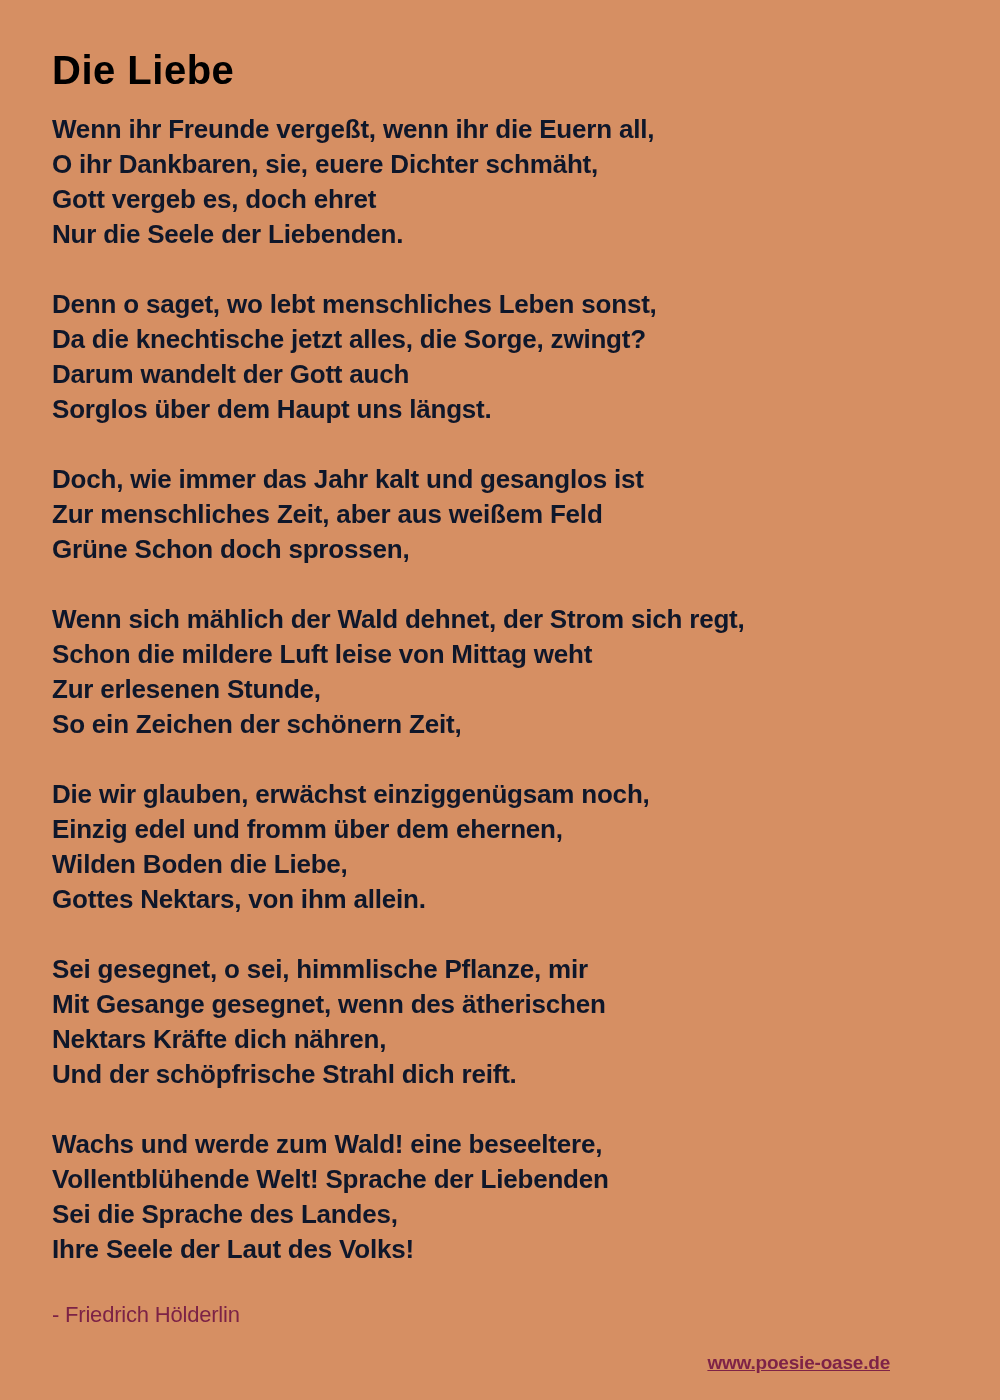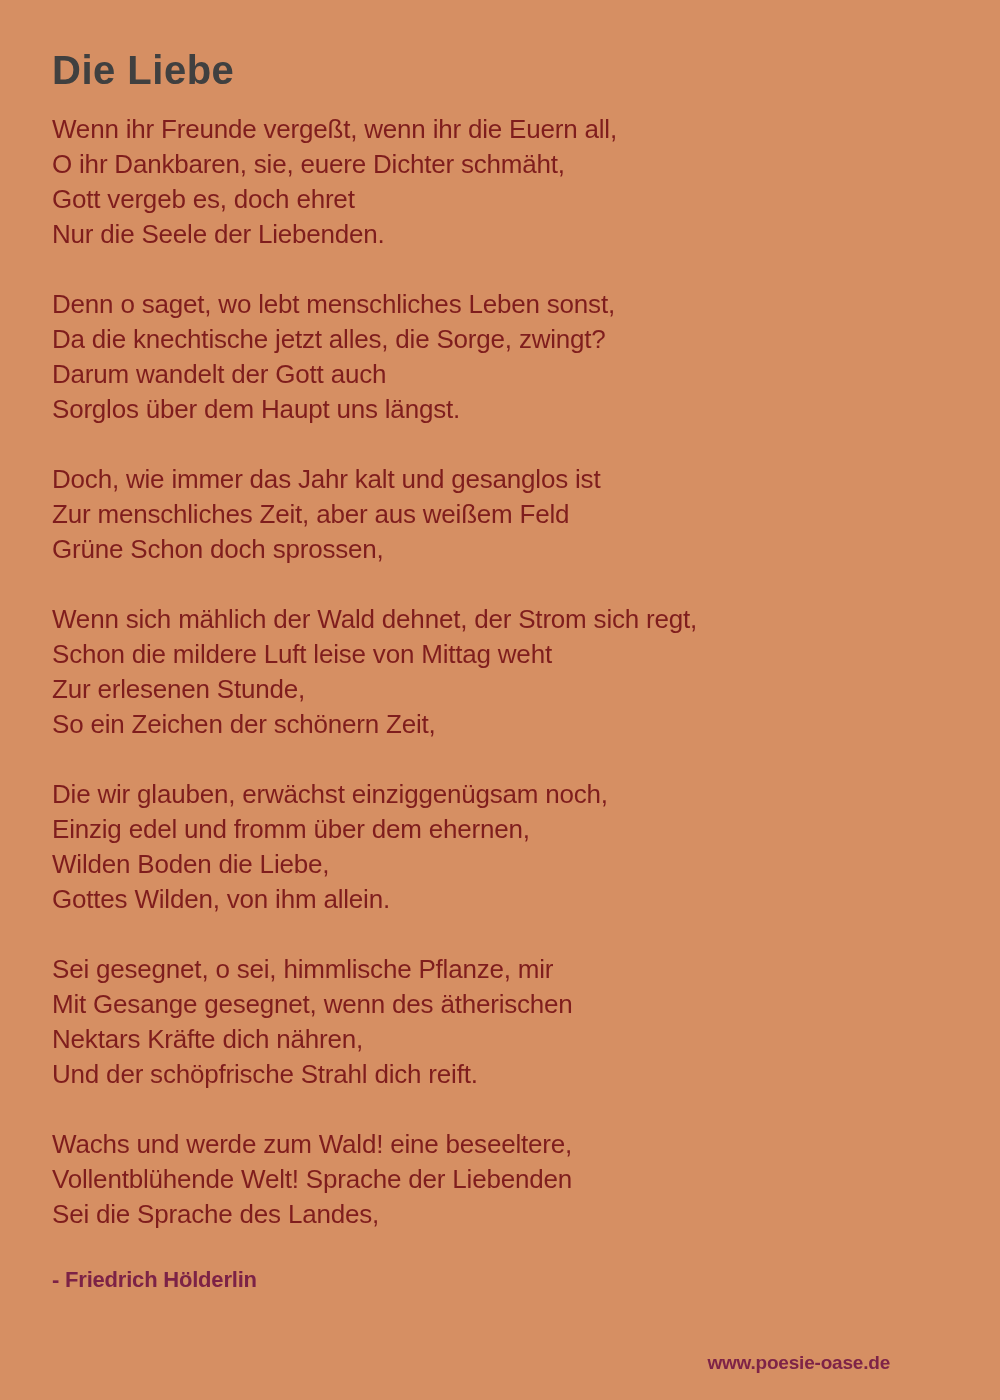--- a/index.html
+++ b/index.html
@@ -12,51 +12,52 @@
     height: 1400px;
     background: #d68f63;
     font-family: "Liberation Sans", sans-serif;
     box-sizing: border-box;
     padding: 38px 52px 0 52px;
     overflow: hidden;
   }
   .poem-title {
     font-size: 40px;
     font-weight: 700;
-    color: #404040;
+    color: #000000;
     letter-spacing: 0.5px;
     margin: 10px 0 20px 0;
     line-height: 1.1;
   }
   .stanza {
     margin: 0 0 35px 0;
   }
   .poem-line {
     font-size: 26px;
-    font-weight: 400;
-    color: #7f1d1d;
+    font-weight: 700;
+    color: #0f172a;
     line-height: 35px;
     letter-spacing: -0.2px;
     white-space: nowrap;
   }
   .author-line {
     font-size: 22px;
-    font-weight: 700;
+    font-weight: 400;
     color: #7c2246;
     margin-top: 30px;
     letter-spacing: -0.2px;
   }
   .site-url {
     position: absolute;
     right: 110px;
     bottom: 26px;
     font-size: 19px;
     font-weight: 700;
     color: #7e2347;
     letter-spacing: -0.2px;
+    text-decoration: underline;
   }
 </style>
 </head>
 <body>
 
 <div class="page">
 
   <h1 class="poem-title">Die Liebe</h1>
 
   <div class="stanza">
@@ -83,33 +84,34 @@
     <div class="poem-line">Wenn sich mählich der Wald dehnet, der Strom sich regt,</div>
     <div class="poem-line">Schon die mildere Luft leise von Mittag weht</div>
     <div class="poem-line">Zur erlesenen Stunde,</div>
     <div class="poem-line">So ein Zeichen der schönern Zeit,</div>
   </div>
 
   <div class="stanza">
     <div class="poem-line">Die wir glauben, erwächst einziggenügsam noch,</div>
     <div class="poem-line">Einzig edel und fromm über dem ehernen,</div>
     <div class="poem-line">Wilden Boden die Liebe,</div>
-    <div class="poem-line">Gottes Wilden, von ihm allein.</div>
+    <div class="poem-line">Gottes Nektars, von ihm allein.</div>
   </div>
 
   <div class="stanza">
     <div class="poem-line">Sei gesegnet, o sei, himmlische Pflanze, mir</div>
     <div class="poem-line">Mit Gesange gesegnet, wenn des ätherischen</div>
     <div class="poem-line">Nektars Kräfte dich nähren,</div>
     <div class="poem-line">Und der schöpfrische Strahl dich reift.</div>
   </div>
 
   <div class="stanza">
     <div class="poem-line">Wachs und werde zum Wald! eine beseeltere,</div>
     <div class="poem-line">Vollentblühende Welt! Sprache der Liebenden</div>
     <div class="poem-line">Sei die Sprache des Landes,</div>
+    <div class="poem-line">Ihre Seele der Laut des Volks!</div>
   </div>
 
   <div class="author-line">- Friedrich Hölderlin</div>
 
   <div class="site-url">www.poesie-oase.de</div>
 
 </div>
 
 </body></html>

